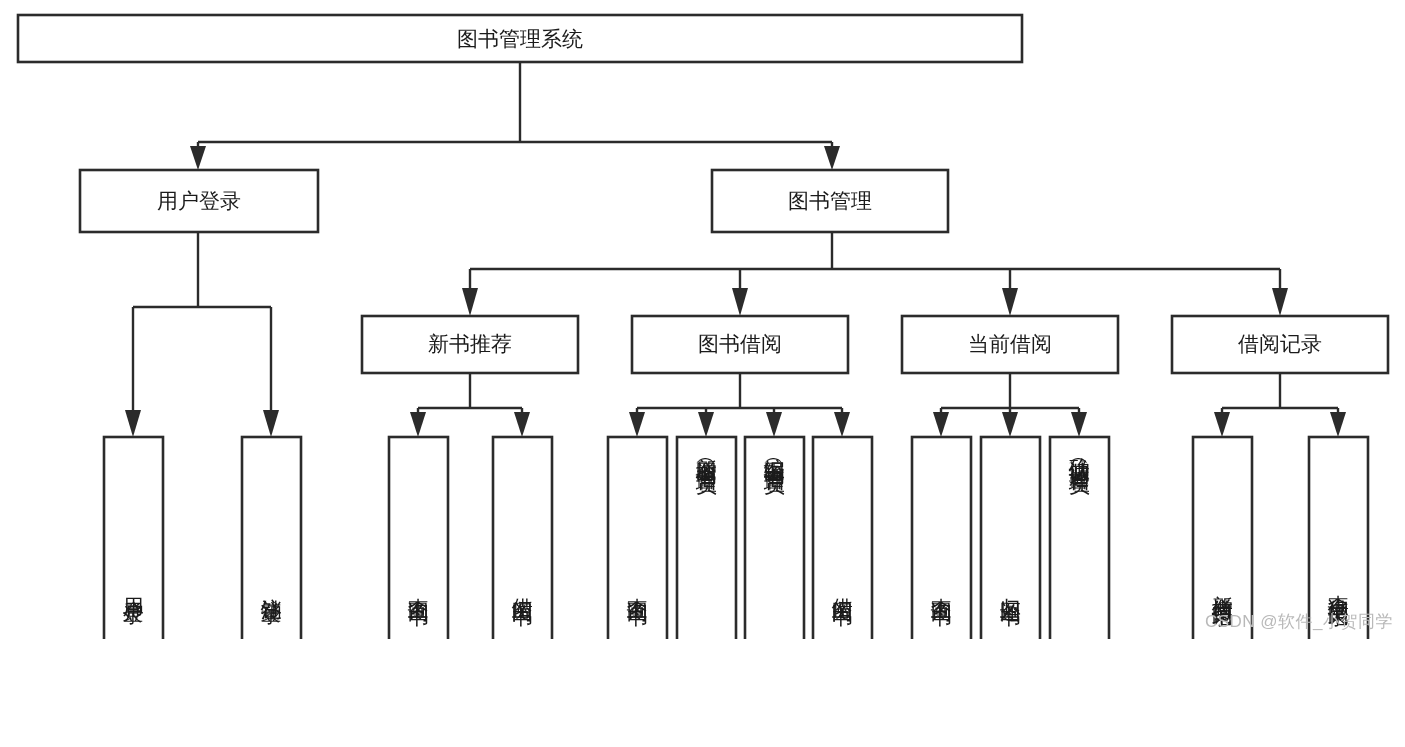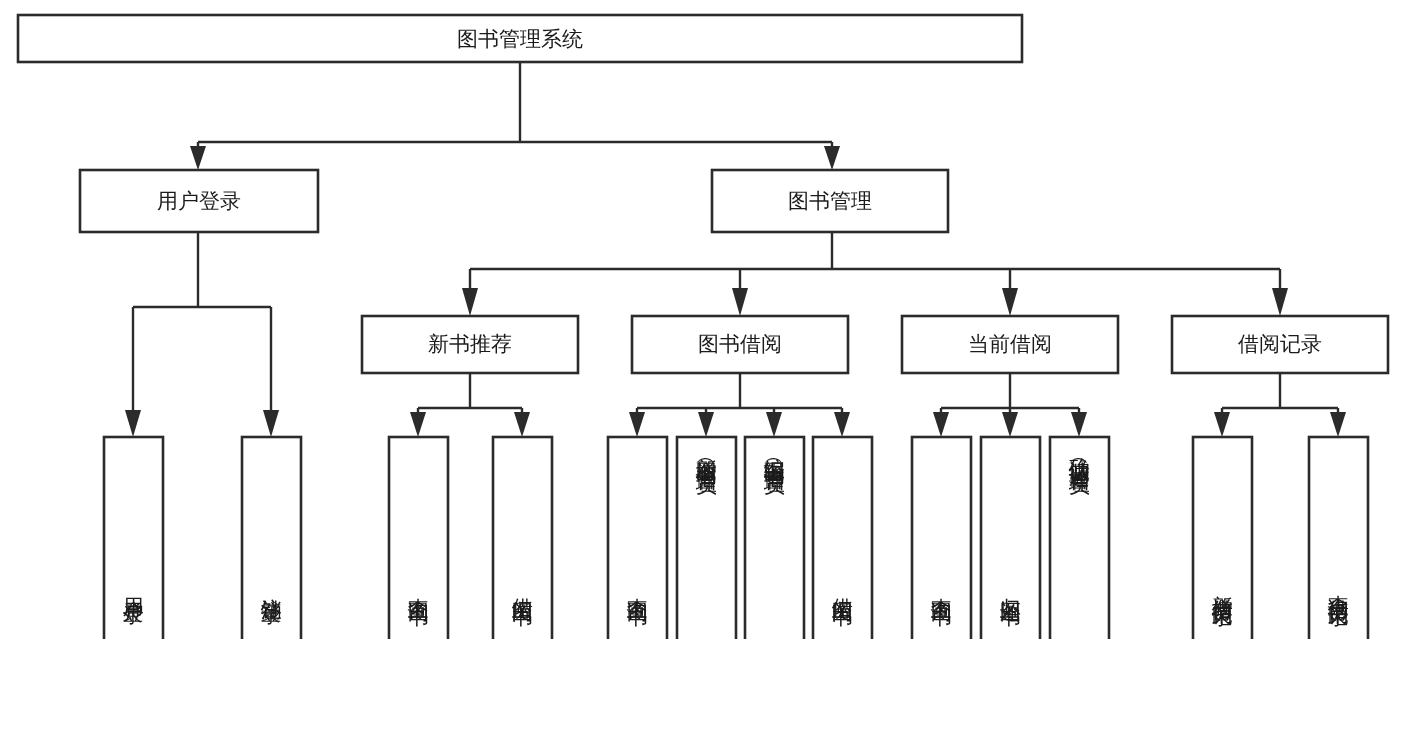--- a/index.html
+++ b/index.html
@@ -244,14 +244,15 @@
     <span class="vlabel-text">确认归还（管理员）</span>
   </div>
 
   <div class="vlabel-wrap" style="left:1193px; top:437px; width:59px; height:297px;">
     <span class="vlabel-text">新增借阅记录</span>
   </div>
   <div class="vlabel-wrap" style="left:1309px; top:437px; width:59px; height:297px;">
     <span class="vlabel-text">查询借阅记录</span>
   </div>
 
+  <div class="watermark">CSDN @软件_小贺同学</div>
 
 </div>
 
 </body></html>

